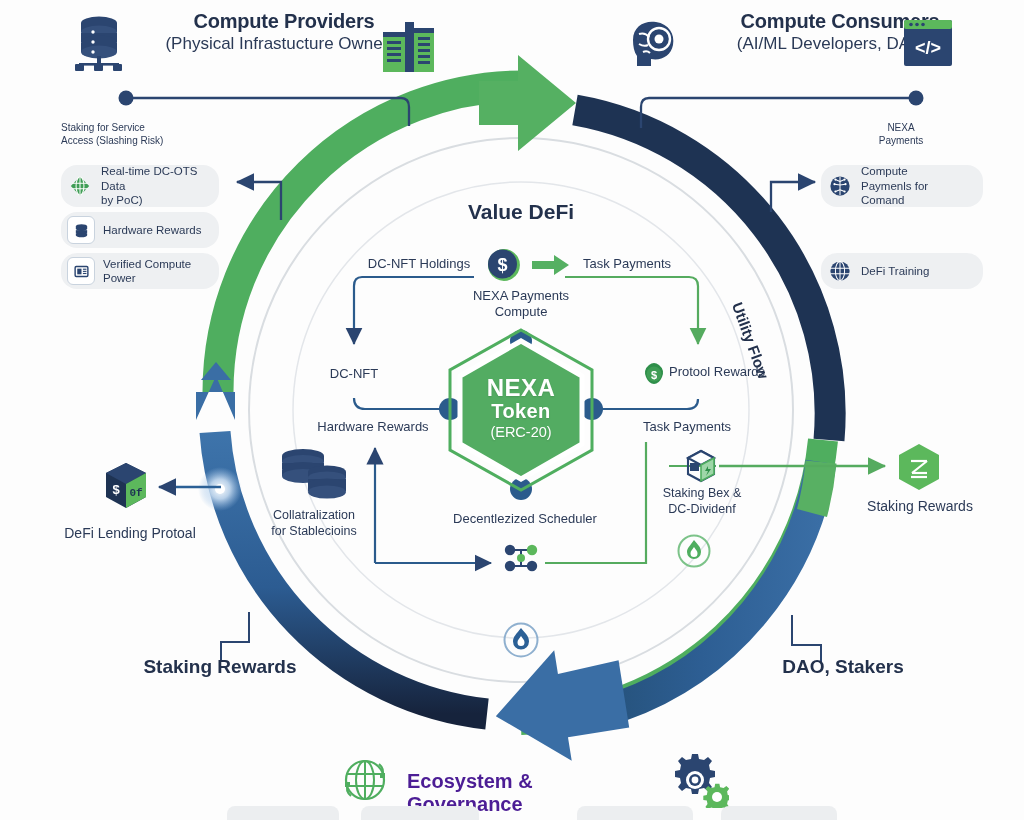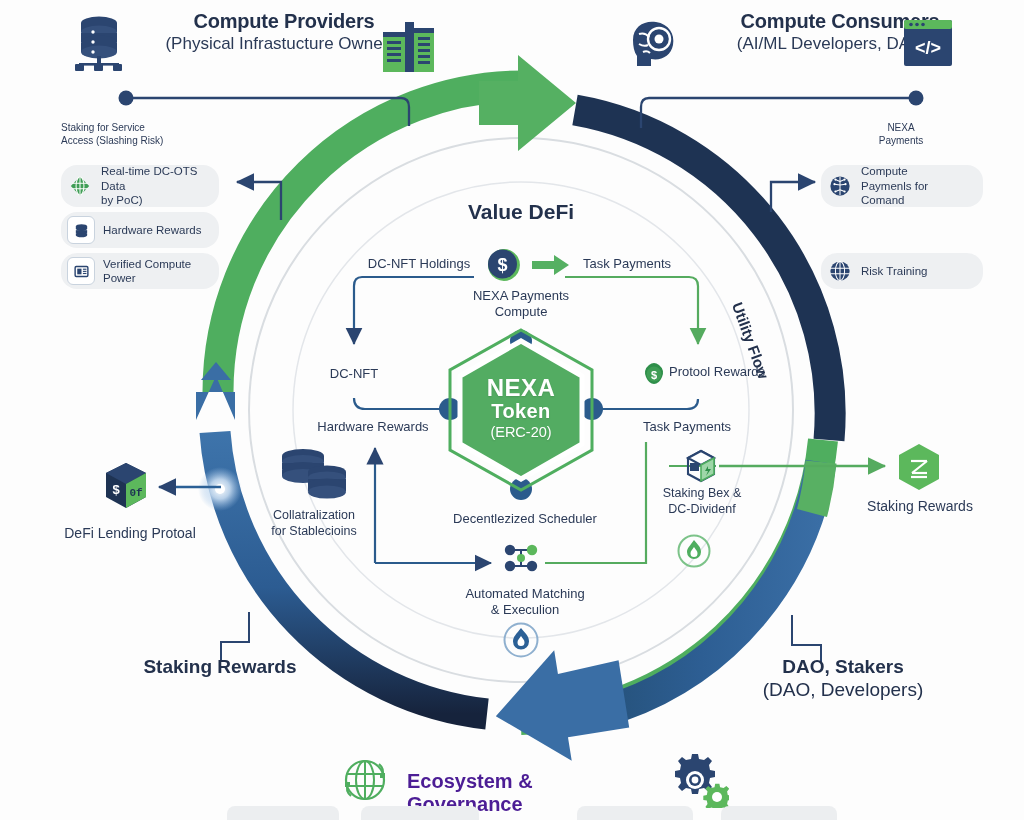--- a/index.html
+++ b/index.html
@@ -371,21 +371,21 @@
       <svg viewBox="0 0 24 24" width="22" height="22">
         <circle cx="12" cy="12" r="10.5" fill="#2b4570"></circle>
         <g stroke="#ffffff" stroke-width="1.1" fill="none">
           <path d="M1.5,9 H22.5"></path>
             <path d="M1.5,15 H22.5"></path>
             <path d="M12,1.5 V22.5"></path>
           <ellipse cx="12" cy="12" rx="5" ry="10.5"></ellipse>
         </g>
       </svg>
     </span>
-    <span class="tx">Risk Training</span>
+    <span class="tx">DeFi Training</span>
   </div>
 
   <div class="abs utility-flow" style="left:736px;top:300px;transform:rotate(70deg);transform-origin:left top;">Utility Flow</div>
 
   <div class="abs vf-title" style="left:412px;top:200px;width:200px;">Value DeFi</div>
 
   <div class="abs lbl" style="left:350px;top:256px;width:120px;">DC-NFT Holdings</div>
   <div class="abs lbl" style="left:560px;top:256px;width:116px;">Task Payments</div>
 
   <div class="abs" style="left:476px;top:246px;width:38px;height:38px;">
@@ -462,22 +462,20 @@
           <path d="M11,26 H33"></path>
           <path d="M22,10 V26"></path>
       </g>
       <circle cx="11" cy="10" r="5.2" fill="#2b4570"></circle>
       <circle cx="33" cy="10" r="5.2" fill="#5cb85c"></circle>
       <circle cx="11" cy="26" r="5.2" fill="#2b4570"></circle>
       <circle cx="33" cy="26" r="5.2" fill="#2b4570"></circle>
       <circle cx="22" cy="18" r="4" fill="#5cb85c"></circle>
     </svg>
   </div>
-  <div class="abs lbl" style="left:432px;top:586px;width:168px;white-space:pre-line;">Automated Matching
-&amp; Execulion</div>
 
   <div class="abs" style="left:668px;top:534px;width:34px;height:34px;">
     <svg viewBox="0 0 34 34" width="34" height="34">
       <circle cx="17" cy="17" r="15.5" fill="none" stroke="#7cc389" stroke-width="2"></circle>
       <path d="M17,6 C21,11 24,13 24,18 a7,7 0 0 1 -14,0 C10,14 13,12 17,6 Z" fill="#4fae5f"></path>
       <path d="M17,13 C19,16 20.5,17 20.5,19.5 a3.5,3.5 0 0 1 -7,0 C13.5,17 15,16 17,13 Z" fill="#ffffff"></path>
     </svg>
   </div>
   <div class="abs" style="left:494px;top:622px;width:36px;height:36px;">
     <svg viewBox="0 0 36 36" width="36" height="36">
@@ -518,21 +516,20 @@
     </svg>
   </div>
   <div class="abs lbl" style="left:836px;top:498px;width:150px;font-size:14px;">Staking Rewards</div>
 
   <div class="abs big-lbl" style="left:100px;top:655px;width:222px;">
     <div>Staking Rewards</div>
   </div>
 
   <div class="abs big-lbl" style="left:714px;top:655px;width:240px;">
     <div>DAO, Stakers</div>
-    <div class="thin">(DAO, Developers)</div>
   </div>
 
   <div class="abs" style="left:330px;top:755px;width:52px;height:50px;">
     <svg viewBox="0 0 52 50" width="52" height="50">
       <circle cx="26" cy="25" r="19" fill="none" stroke="#4fae5f" stroke-width="2.2"></circle>
       <g stroke="#4fae5f" stroke-width="2" fill="none">
         <path d="M7,19 H45"></path>
           <path d="M7,31 H45"></path>
           <path d="M26,6 V44"></path>
         <ellipse cx="26" cy="25" rx="9" ry="19"></ellipse>

